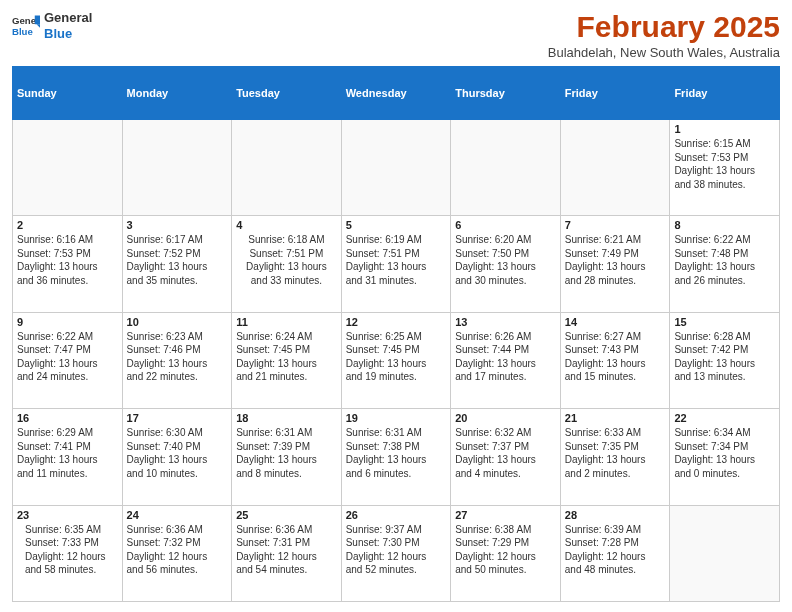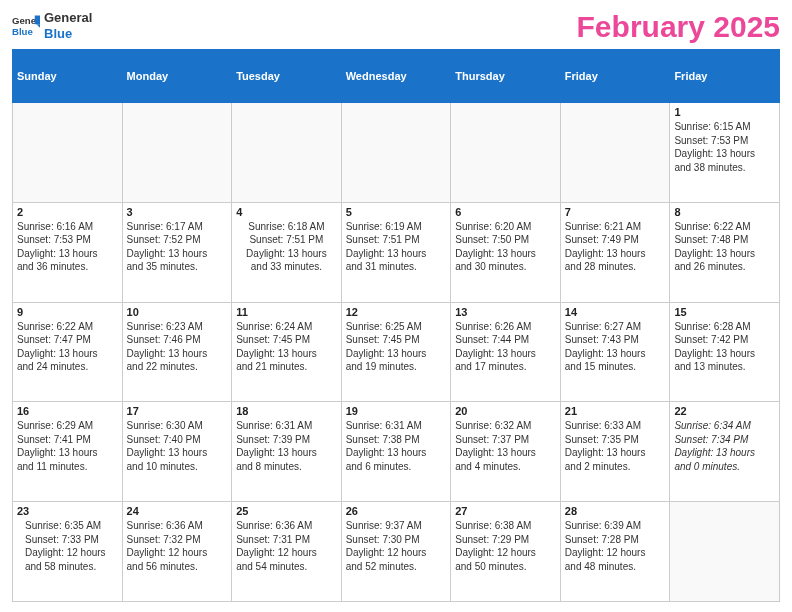--- a/index.html
+++ b/index.html
@@ -31,21 +31,21 @@
     .logo-icon {
       width: 28px;
       height: 28px;
     }
     .title-block {
       text-align: right;
     }
     .month-year {
       font-size: 30px;
       font-weight: bold;
-      color: #ec4899;
+      color: #c2410c;
       line-height: 1.1;
     }
     .location {
       font-size: 13px;
       color: #444;
       margin-top: 2px;
     }
     .calendar {
       flex: 1;
       border: 1px solid #ccc;
@@ -99,20 +99,21 @@
         <polygon points="26,4 32,4 32,14 26,14" fill="#1a73c8"></polygon>
         <polygon points="28,14 32,14 32,18" fill="#1a73c8"></polygon>
       </svg>
       <div style="line-height:1.2">
         <div style="font-size:13px;font-weight:bold;color:#333;">General</div>
         <div style="font-size:13px;font-weight:bold;color:#1a73c8;">Blue</div>
       </div>
     </div>
     <div class="title-block">
       <div class="month-year">February 2025</div>
+      <div class="location">Bulahdelah, New South Wales, Australia</div>
     </div>
   </div>
 
   <table class="calendar">
     <thead>
       <tr>
         <th>Sunday</th>
         <th>Monday</th>
         <th>Tuesday</th>
         <th>Wednesday</th>
@@ -277,21 +278,21 @@
           </td>
           <td>
             <span class="day-num">21</span>
             <div class="cell-text" style="white-space: pre-line;">Sunrise: 6:33 AM
 Sunset: 7:35 PM
 Daylight: 13 hours
 and 2 minutes.</div>
           </td>
           <td>
             <span class="day-num">22</span>
-            <div class="cell-text" style="white-space: pre-line; font-style: italic;">Sunrise: 6:34 AM
+            <div class="cell-text" style="white-space: pre-line;">Sunrise: 6:34 AM
 Sunset: 7:34 PM
 Daylight: 13 hours
 and 0 minutes.</div>
           </td>
         </tr>
         <tr>
           <td>
             <span class="day-num">23</span>
             <div class="cell-text" style="white-space: pre-line; margin-left: 8px;">Sunrise: 6:35 AM
 Sunset: 7:33 PM

